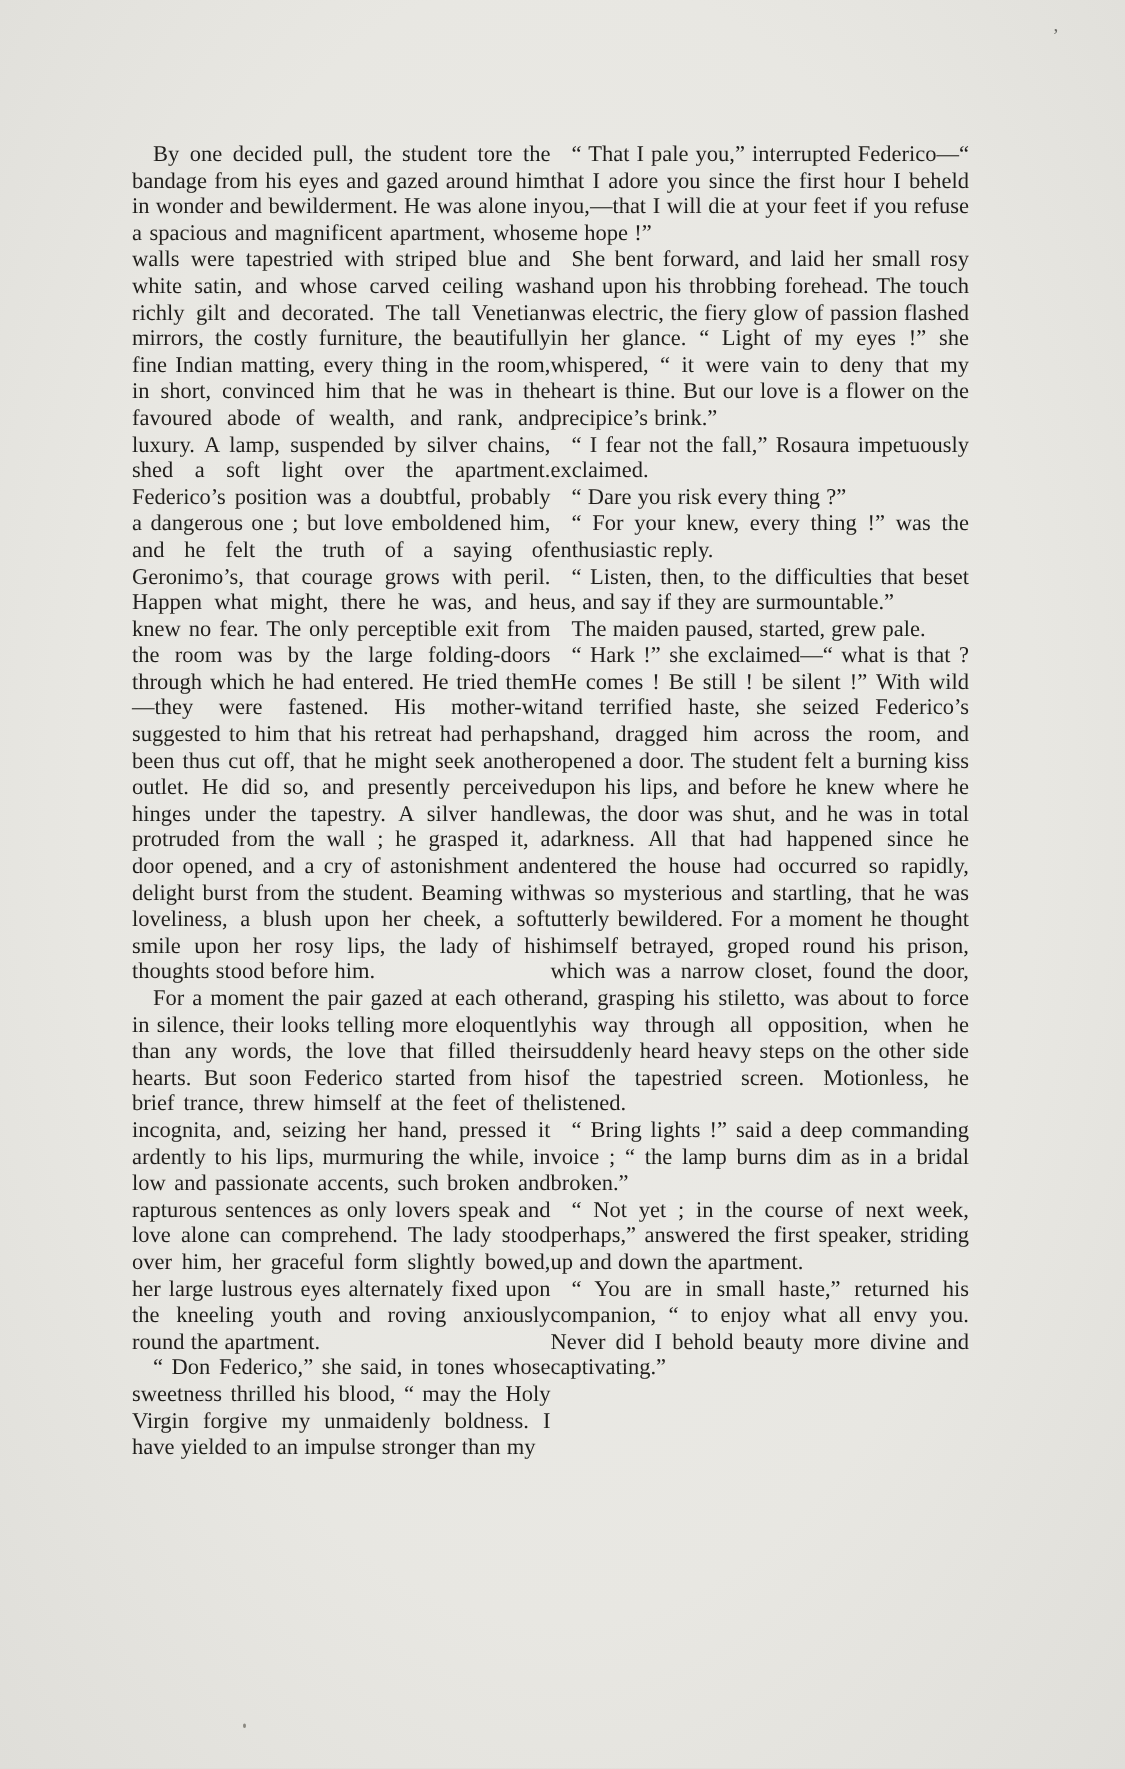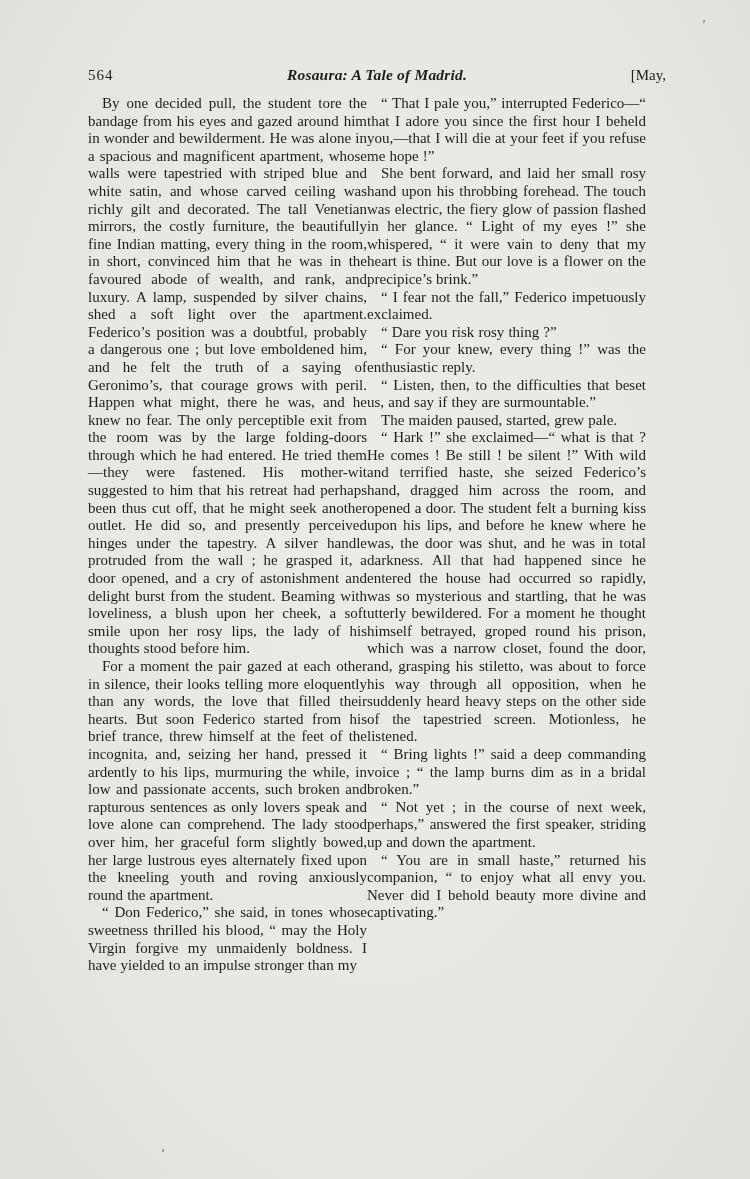--- a/index.html
+++ b/index.html
@@ -84,37 +84,32 @@
     border-radius: 50%;
   }
 </style>
 </head>
 <body>
 
 <div class="page">
 
   <span class="corner-mark">’</span>
 
-  <div class="running-head">
-    <span class="side page-num">564</span>
-    <span class="title">Rosaura: A Tale of Madrid.</span>
-    <span class="side issue">[May,</span>
-  </div>
 
   <div class="columns">
     <div class="column">
         <p>By one decided pull, the student tore the bandage from his eyes and gazed around him in wonder and bewilderment.  He was alone in a spacious and magnificent apartment, whose walls were tapestried with striped blue and white satin, and whose carved ceiling was richly gilt and decorated.  The tall Venetian mirrors, the costly furniture, the beautifully fine Indian matting, every thing in the room, in short, convinced him that he was in the favoured abode of wealth, and rank, and luxury.  A lamp, suspended by silver chains, shed a soft light over the apartment.  Federico’s position was a doubtful, probably a dangerous one ; but love emboldened him, and he felt the truth of a saying of Geronimo’s, that courage grows with peril.  Happen what might, there he was, and he knew no fear.  The only perceptible exit from the room was by the large folding-doors through which he had entered.  He tried them—they were fastened.  His mother-wit suggested to him that his retreat had perhaps been thus cut off, that he might seek another outlet.  He did so, and presently perceived hinges under the tapestry.  A silver handle protruded from the wall ; he grasped it, a door opened, and a cry of astonishment and delight burst from the student.  Beaming with loveliness, a blush upon her cheek, a soft smile upon her rosy lips, the lady of his thoughts stood before him.</p>
         <p>For a moment the pair gazed at each other in silence, their looks telling more eloquently than any words, the love that filled their hearts.  But soon Federico started from his brief trance, threw himself at the feet of the incognita, and, seizing her hand, pressed it ardently to his lips, murmuring the while, in low and passionate accents, such broken and rapturous sentences as only lovers speak and love alone can comprehend.  The lady stood over him, her graceful form slightly bowed, her large lustrous eyes alternately fixed upon the kneeling youth and roving anxiously round the apartment.</p>
         <p>“ Don Federico,” she said, in tones whose sweetness thrilled his blood, “ may the Holy Virgin forgive my unmaidenly boldness.  I have yielded to an impulse stronger than my</p>
       </div>
     <div class="column">
         <p>“ That I pale you,” interrupted Federico—“ that I adore you since the first hour I beheld you,—that I will die at your feet if you refuse me hope !”</p>
         <p>She bent forward, and laid her small rosy hand upon his throbbing forehead.  The touch was electric, the fiery glow of passion flashed in her glance.  “ Light of my eyes !” she whispered, “ it were vain to deny that my heart is thine.  But our love is a flower on the precipice’s brink.”</p>
-        <p>“ I fear not the fall,” Federico impetuously exclaimed.</p>
-        <p>“ Dare you risk rosy thing ?”</p>
+        <p>“ I fear not the fall,” Rosaura impetuously exclaimed.</p>
+        <p>“ Dare you risk every thing ?”</p>
         <p>“ For your knew, every thing !” was the enthusiastic reply.</p>
         <p>“ Listen, then, to the difficulties that beset us, and say if they are surmountable.”</p>
         <p>The maiden paused, started, grew pale.</p>
         <p>“ Hark !” she exclaimed—“ what is that ?  He comes !  Be still ! be silent !”  With wild and terrified haste, she seized Federico’s hand, dragged him across the room, and opened a door.  The student felt a burning kiss upon his lips, and before he knew where he was, the door was shut, and he was in total darkness.  All that had happened since he entered the house had occurred so rapidly, was so mysterious and startling, that he was utterly bewildered.  For a moment he thought himself betrayed, groped round his prison, which was a narrow closet, found the door, and, grasping his stiletto, was about to force his way through all opposition, when he suddenly heard heavy steps on the other side of the tapestried screen.  Motionless, he listened.</p>
         <p>“ Bring lights !” said a deep commanding voice ; “ the lamp burns dim as in a bridal broken.”</p>
         <p>“ Not yet ; in the course of next week, perhaps,” answered the first speaker, striding up and down the apartment.</p>
         <p>“ You are in small haste,” returned his companion, “ to enjoy what all envy you.  Never did I behold beauty more divine and captivating.”</p>
       </div>
   </div>
 

